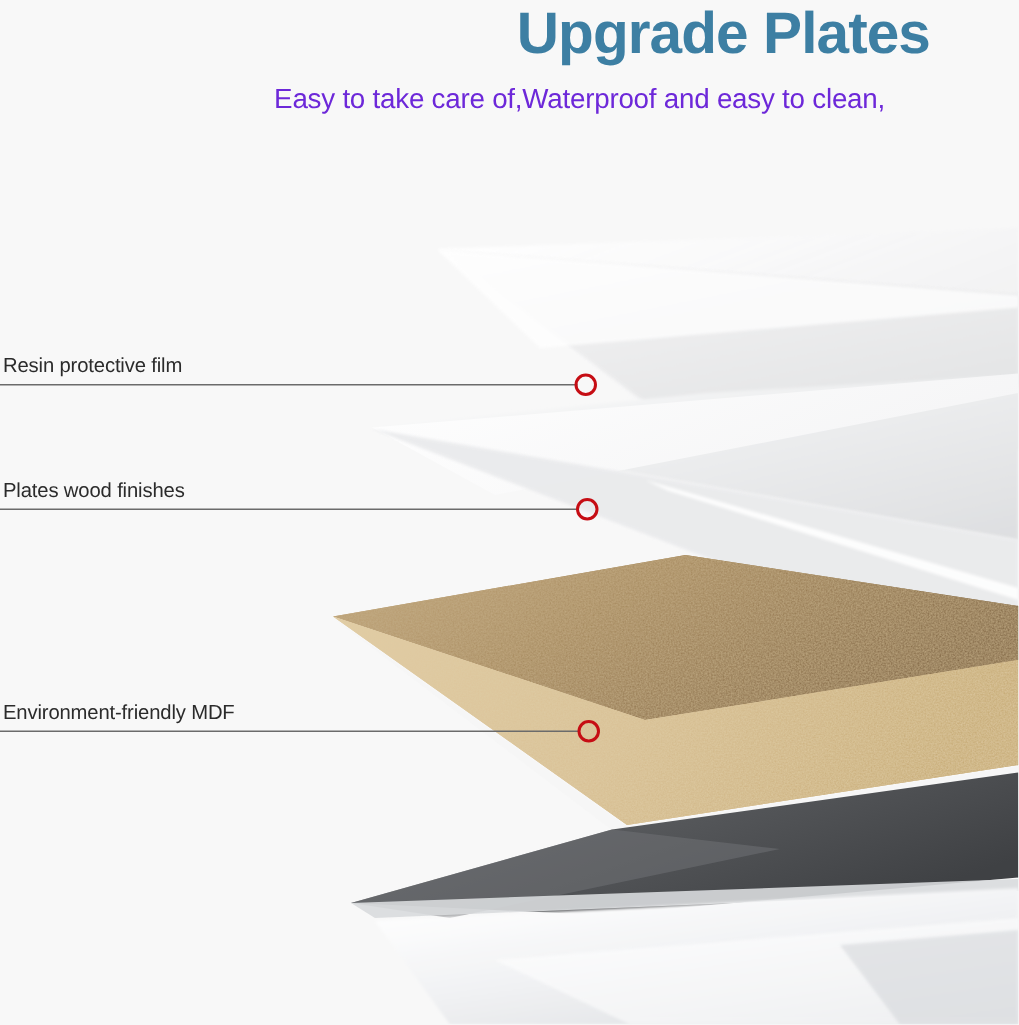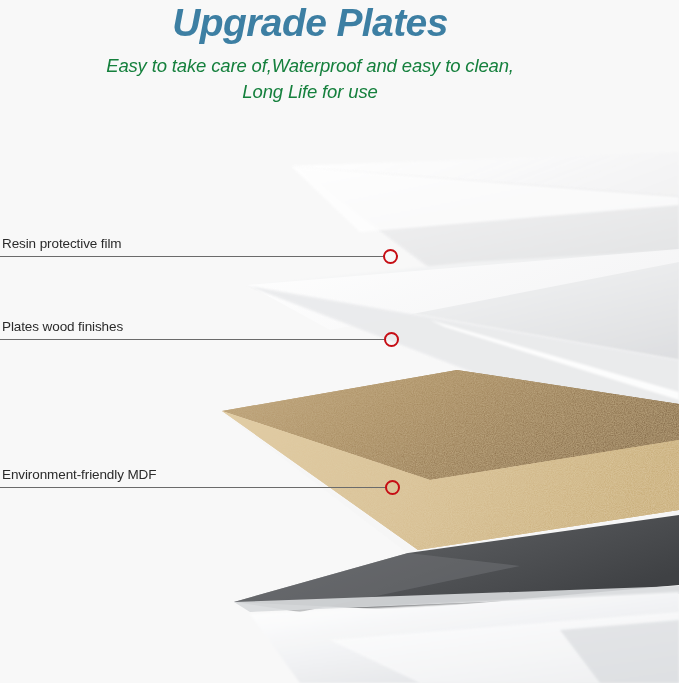--- a/index.html
+++ b/index.html
@@ -21,41 +21,40 @@
     background: #f8f8f8;
     overflow: hidden;
   }
 
   
   #header {
     position: absolute;
     top: 0;
     left: 0;
     width: 620px;
-    text-align: center;
+    text-align: right;
     z-index: 40;
-    font-style: italic;
   }
   #title {
     margin: 0;
     padding-top: 1px;
     font-size: 39px;
     font-weight: 700;
     letter-spacing: -0.6px;
     line-height: 44px;
     color: #3d7fa3;
     font-family: "Liberation Sans", sans-serif;
   }
   #subtitle {
     margin: 8px auto 14px auto;
     width: 560px;
     font-size: 18.5px;
     line-height: 26px;
     font-weight: 400;
-    color: #15803d;
+    color: #6d28d9;
     letter-spacing: -0.15px;
   }
 
   
   #illustration {
     position: absolute;
     left: 0;
     top: 0;
     width: 679px;
     height: 683px;
@@ -212,21 +211,20 @@
       <path d="M 250,614 L 679,592 L 679,683 L 300,683 Z" fill="url(#gradBase)" filter="url(#softBlur)"></path>
       <path d="M 330,640 L 679,612 L 679,683 L 420,683 Z" fill="#ffffff" opacity="0.55" filter="url(#softBlur)"></path>
       <path d="M 560,630 L 679,620 L 679,683 L 600,683 Z" fill="#cfd2d6" opacity="0.5" filter="url(#softBlur)"></path>
     </g>
   </svg>
 
   <div id="header">
     <h1 id="title">Upgrade Plates</h1>
     <div id="subtitle">
       <div>Easy to take care of,Waterproof and easy to clean,</div>
-      <div>Long Life for use</div>
     </div>
   </div>
 
   <div class="callout" id="callout-resin">
     <span class="callout-text">Resin protective film</span>
     <span class="callout-line"></span>
     <span class="callout-dot"></span>
   </div>
 
   <div class="callout" id="callout-finishes">

